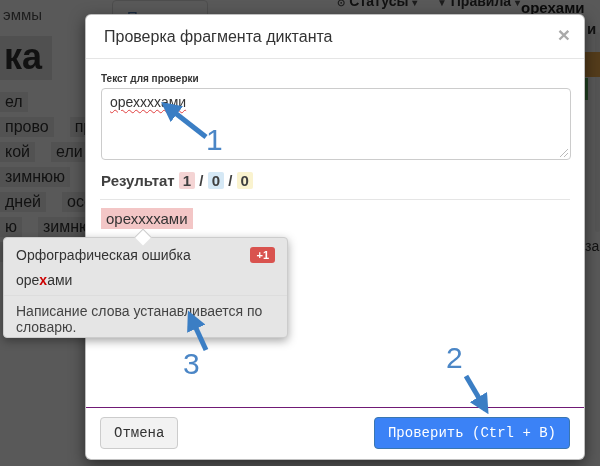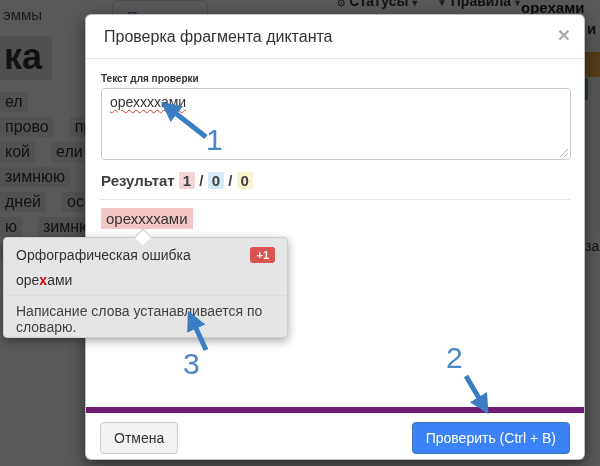--- a/index.html
+++ b/index.html
@@ -46,22 +46,22 @@
                    background:repeating-linear-gradient(135deg, transparent 0 2px, #bbb 2px 3px);
                    clip-path:polygon(100% 0, 100% 100%, 0 100%); cursor:nwse-resize; }
   .result-line { margin-top:12px; font-size:15px; font-weight:bold; color:#404040; }
   .cnt { padding:0 4px; border-radius:2px; }
   .cnt-err { background:#f4d4d4; }
   .cnt-info { background:#d5e8f5; }
   .cnt-warn { background:#faf3cf; }
   .result-divider { border:none; border-top:1px solid #e5e5e5; margin:10px -1px 0 -1px; }
   .result-area { padding:8px 0 0 0; }
   .err-word { display:inline-block; background:#f3c6c6; padding:2px 5px; font-size:15px; color:#333; cursor:pointer; }
-  .modal-footer { position:absolute; left:0; right:0; bottom:0; height:52px; border-top:6px solid #701a75;
-                  padding:9px 14px; }
+  .modal-footer { position:absolute; left:0; right:0; bottom:0; height:52px; border-top:1px solid #701a75;
+                  padding:9px 14px;font-family:Liberation Mono, monospace; }
   .btn { font-family:inherit; font-size:14px; border-radius:4px; padding:7px 13px; cursor:pointer; }
   .btn-cancel { float:left; background:#f2f2f2; border:1px solid #ccc; color:#333; }
   .btn-primary { float:right; background:#3b82f6; border:1px solid #3a76b0; color:#fff; }
 
   
   .popover { position:absolute; left:3px; top:237px; width:285px; background:#e5e5e5; border:1px solid #ccc;
              border-radius:4px; box-shadow:0 3px 10px rgba(0,0,0,0.35); z-index:30; }
   .popover-caret { position:absolute; left:133px; top:-7px; width:12px; height:12px; background:#fff;
                    border-left:1px solid #ccc; border-top:1px solid #ccc; transform:rotate(45deg); }
   .popover-head { display:flex; align-items:center; justify-content:space-between; padding:9px 12px 5px 12px; }

